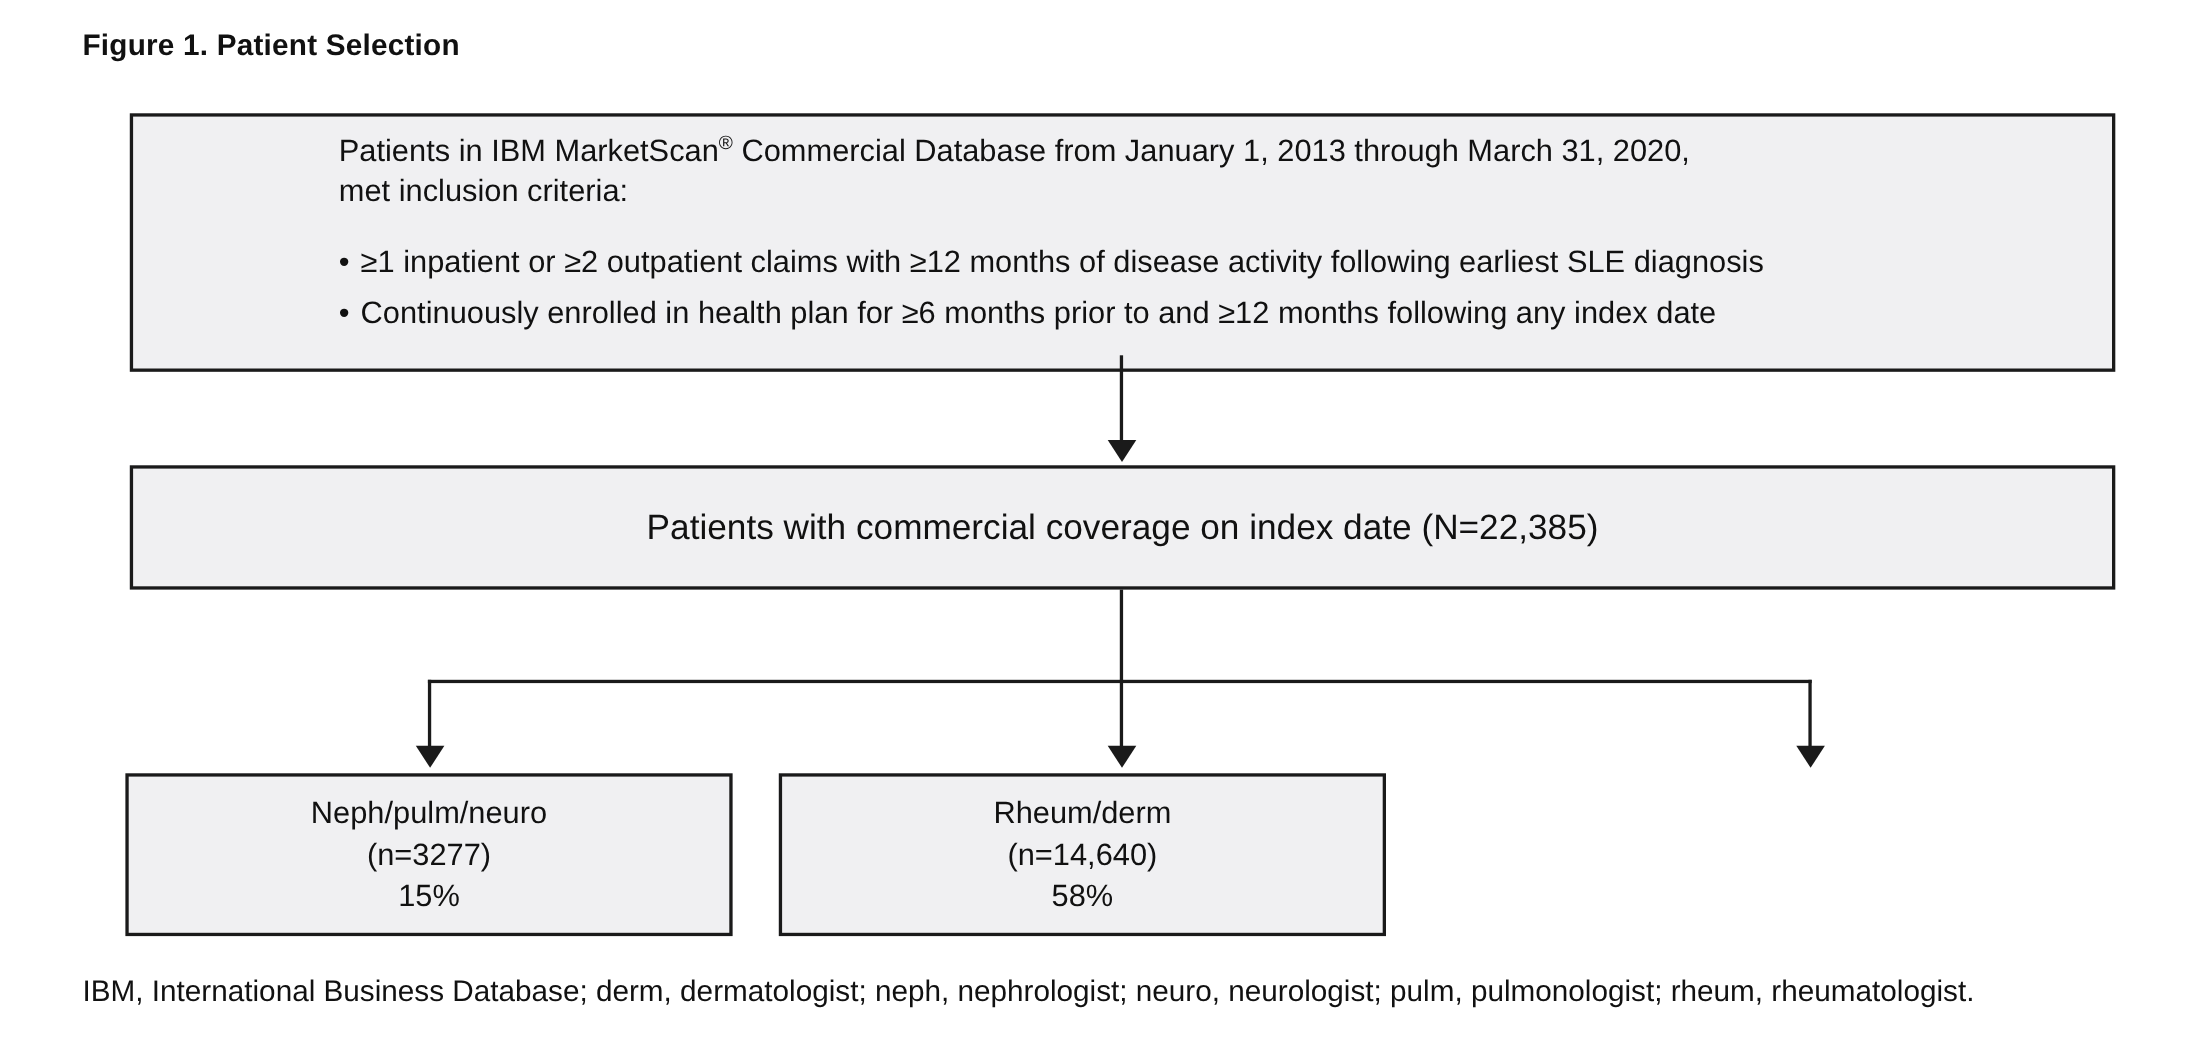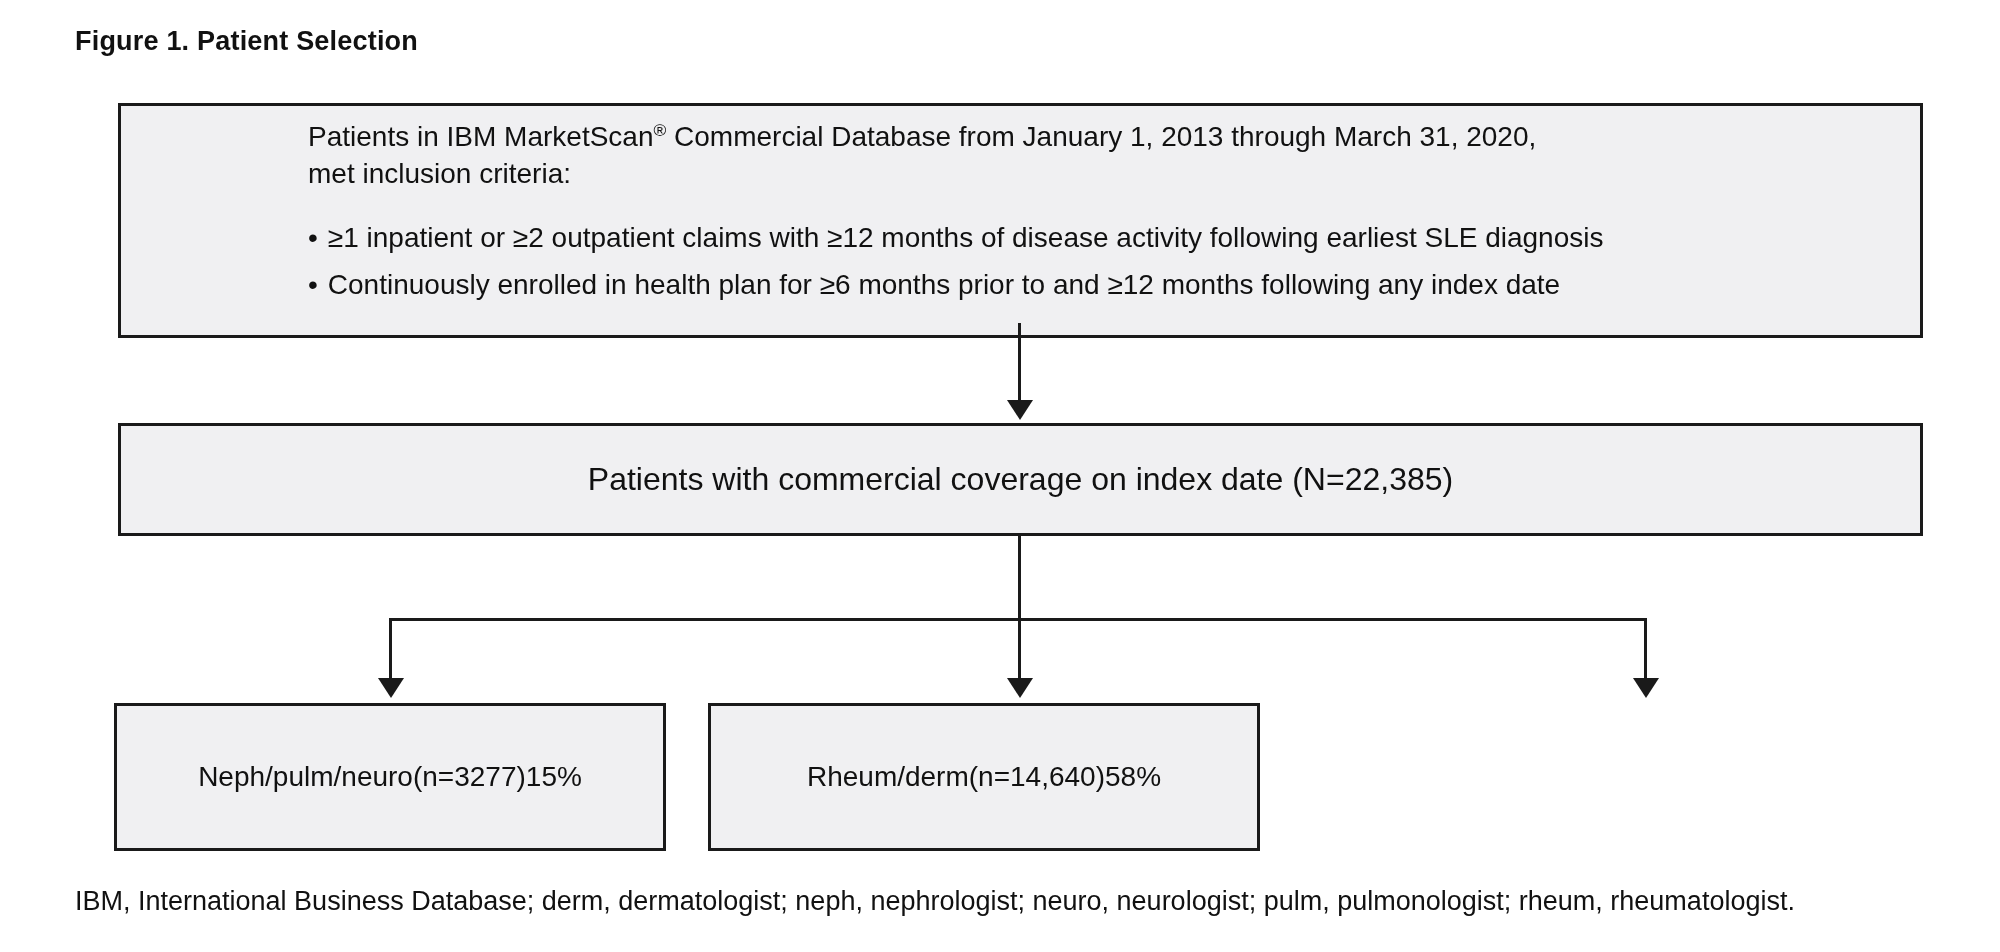--- a/index.html
+++ b/index.html
@@ -39,21 +39,21 @@
   .bullet-list li{ line-height:47px; }
   .bullet-marker{ margin-right:10px; }
   sup.reg{ font-size:0.62em; vertical-align:super; line-height:0; }
   .box-middle{
     left:118px; top:423px; width:1805px; height:113px;
     display:flex; align-items:center; justify-content:center;
     font-size:32px;
   }
   .box-bottom{
     top:703px; width:552px; height:148px;
-    display:flex; flex-direction:row; align-items:center; justify-content:center;
+    display:flex; flex-direction:column; align-items:center; justify-content:center;
     font-size:28px; line-height:38px; text-align:center;
   }
   .box-bottom.pos-a{ left:114px; }
   .box-bottom.pos-b{ left:708px; }
   .box-bottom.pos-c{ left:1368px; }
   .vline{
     position:absolute; width:3px;
     background:var(--box-border);
   }
   .hline{

